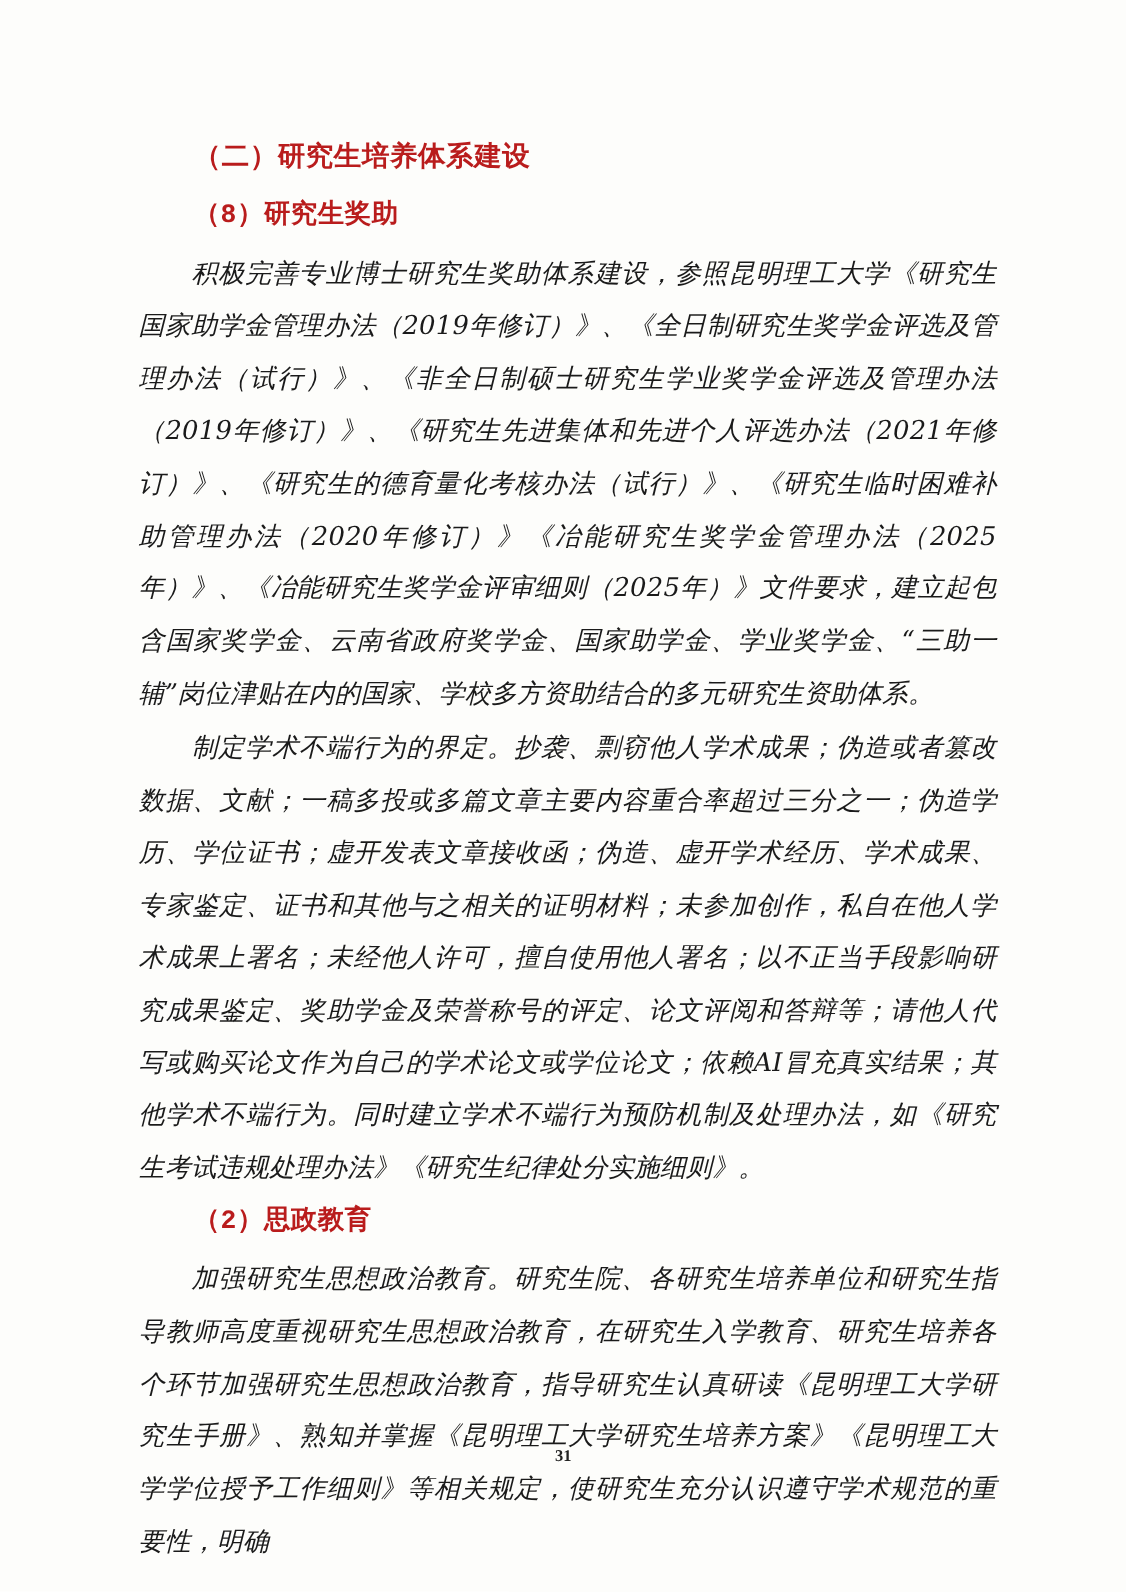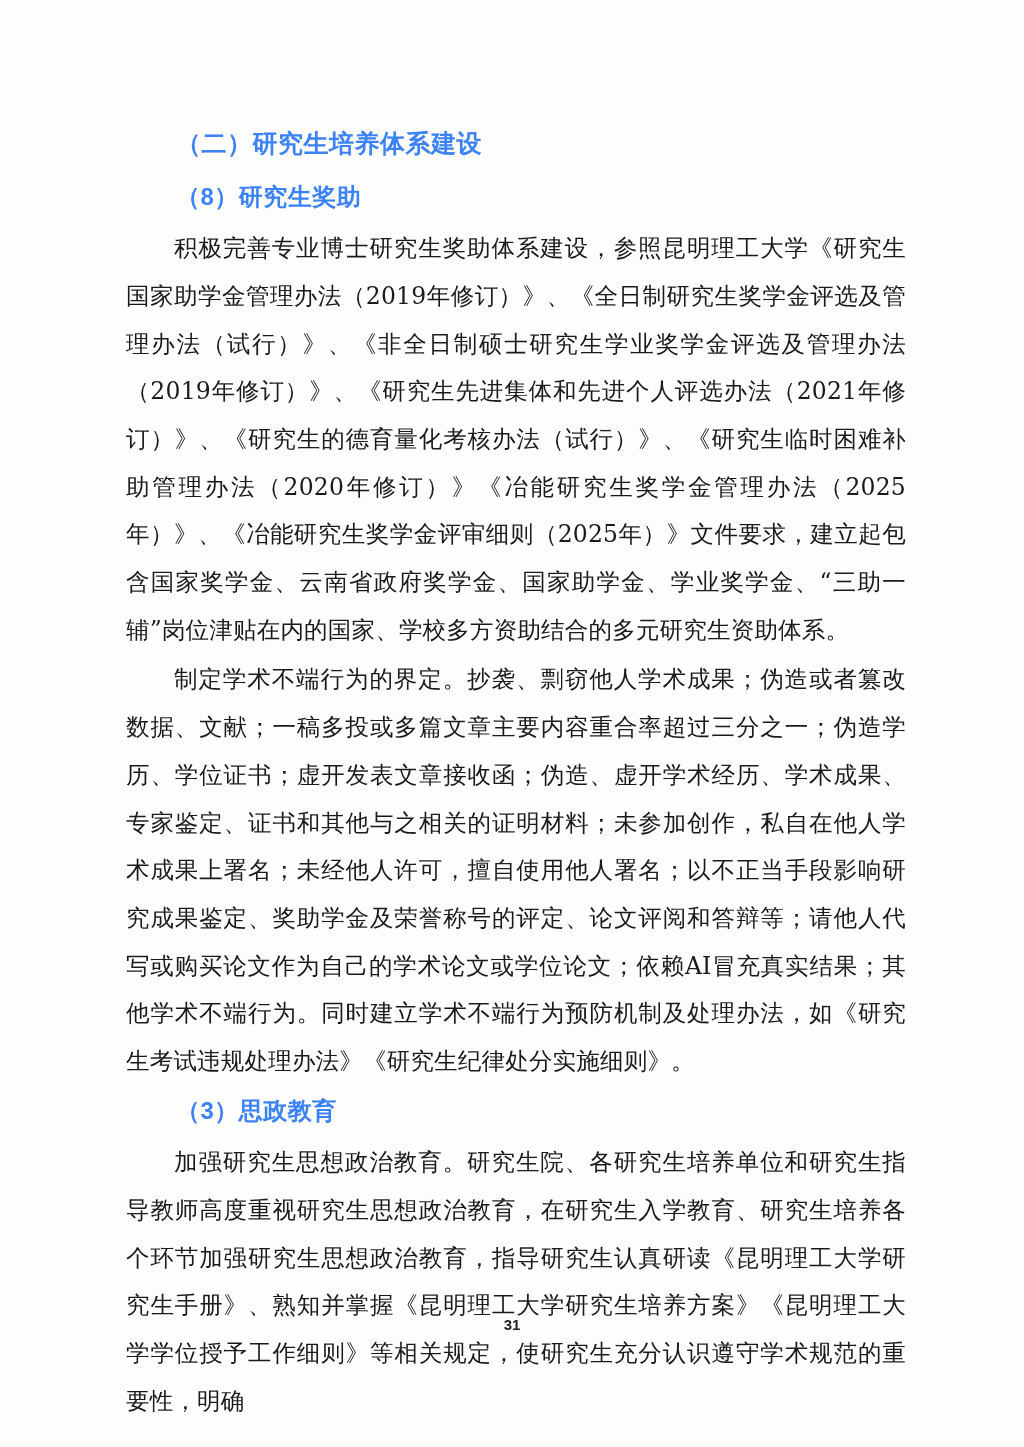--- a/index.html
+++ b/index.html
@@ -15,71 +15,72 @@
     box-sizing: border-box;
     overflow: hidden;
   }
   .content {
     position: absolute;
     left: 126px;
     top: 120px;
     width: 780px;
   }
   .heading {
-    font-family: Liberation Sans, sans-serif;
+    font-family: Liberation Mono, monospace;
     font-weight: bold;
     font-size: 25px;
-    color: #3b82f6;
+    color: #b91c1c;
     letter-spacing: 0.5px;
     margin: 0 0 6px 0;
     text-indent: 50px;
     line-height: 1.9;
   }
   .heading.sub {
     font-size: 24px;
     margin-top: 2px;
   }
   p.body {
     font-family: "DejaVu Serif", serif;
     font-size: 23.5px;
     color: #1a1a1a;
     line-height: 2.03;
     margin: 0 0 2px 0;
     text-indent: 48px;
     text-align: justify;
     text-justify: inter-ideograph;
     letter-spacing: 0.2px;
+    font-style: italic;
   }
   .page-number {
     position: absolute;
     left: 0;
     right: 0;
     top: 1316px;
     text-align: center;
-    font-family: Liberation Sans, sans-serif;
+    font-family: Liberation Serif, serif;
     font-size: 15px;
     font-weight: bold;
     color: #222222;
   }
 </style>
 </head>
 <body>
 
 <div class="page">
   <div class="content">
 
     <h2 class="heading">（二）研究生培养体系建设</h2>
 
     <h3 class="heading sub">（8）研究生奖助</h3>
 
     <p class="body">积极完善专业博士研究生奖助体系建设，参照昆明理工大学《研究生国家助学金管理办法（2019年修订）》、《全日制研究生奖学金评选及管理办法（试行）》、《非全日制硕士研究生学业奖学金评选及管理办法（2019年修订）》、《研究生先进集体和先进个人评选办法（2021年修订）》、《研究生的德育量化考核办法（试行）》、《研究生临时困难补助管理办法（2020年修订）》《冶能研究生奖学金管理办法（2025年）》、《冶能研究生奖学金评审细则（2025年）》文件要求，建立起包含国家奖学金、云南省政府奖学金、国家助学金、学业奖学金、“三助一辅”岗位津贴在内的国家、学校多方资助结合的多元研究生资助体系。</p>
 
 
     <p class="body">制定学术不端行为的界定。抄袭、剽窃他人学术成果；伪造或者篡改数据、文献；一稿多投或多篇文章主要内容重合率超过三分之一；伪造学历、学位证书；虚开发表文章接收函；伪造、虚开学术经历、学术成果、专家鉴定、证书和其他与之相关的证明材料；未参加创作，私自在他人学术成果上署名；未经他人许可，擅自使用他人署名；以不正当手段影响研究成果鉴定、奖助学金及荣誉称号的评定、论文评阅和答辩等；请他人代写或购买论文作为自己的学术论文或学位论文；依赖AI冒充真实结果；其他学术不端行为。同时建立学术不端行为预防机制及处理办法，如《研究生考试违规处理办法》《研究生纪律处分实施细则》。</p>
 
-    <h3 class="heading sub">（3）思政教育</h3>
+    <h3 class="heading sub">（2）思政教育</h3>
 
     <p class="body">加强研究生思想政治教育。研究生院、各研究生培养单位和研究生指导教师高度重视研究生思想政治教育，在研究生入学教育、研究生培养各个环节加强研究生思想政治教育，指导研究生认真研读《昆明理工大学研究生手册》、熟知并掌握《昆明理工大学研究生培养方案》《昆明理工大学学位授予工作细则》等相关规定，使研究生充分认识遵守学术规范的重要性，明确</p>
 
   </div>
 
   <div class="page-number">31</div>
 </div>
 
 </body></html>

